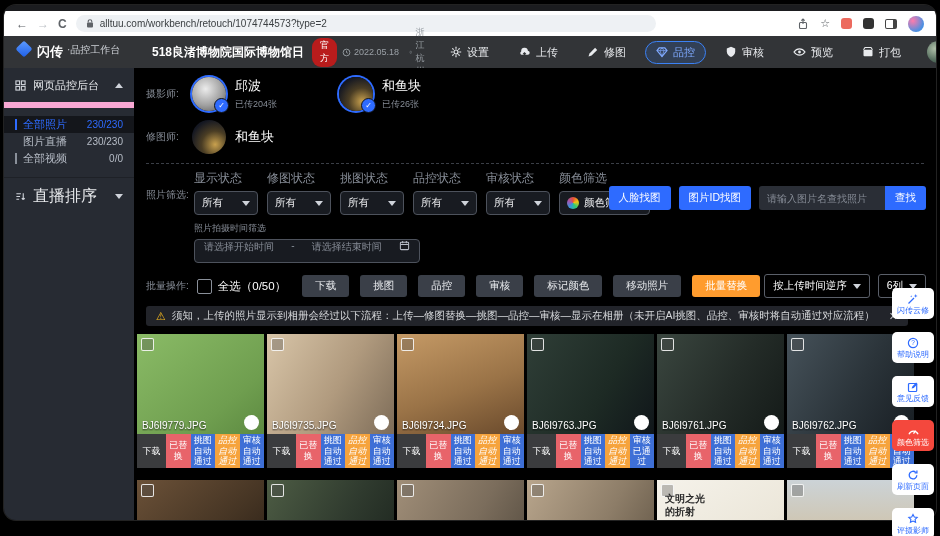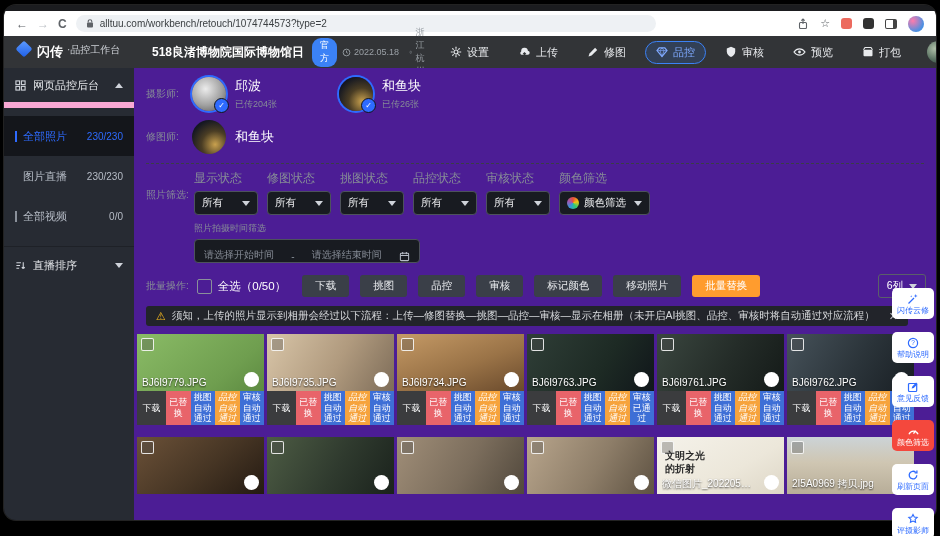--- a/index.html
+++ b/index.html
@@ -25,45 +25,45 @@
   .appheader{height:32px;background:#323437;display:flex;align-items:center;padding:0 12px;gap:10px;}
   .logo{display:flex;gap:7px;width:116px;flex:0 0 auto;}
   .logo-diamond{width:12px;height:12px;background:linear-gradient(135deg,#5d9bff,#1e5fe6);
                 transform:rotate(45deg);border-radius:2px;flex:0 0 auto;margin-left:2px;}
   .logo-cn{font-size:13px;font-weight:bold;color:#fff;white-space:nowrap;}
   .logo-sub{font-size:10px;color:#cdd1d6;white-space:nowrap;margin-left:-3px;}
   .hdr-div{width:1px;height:20px;background:#5a5d62;}
   .title-block{display:flex;gap:5px;}
   .title-row{display:flex;align-items:center;gap:8px;}
   .evt-title{font-size:12px;font-weight:bold;color:#fff;white-space:nowrap;}
-  .badge-official{background:#3b82f6;color:#fff;font-size:9px;padding:1.5px 8px;border-radius:9px;}
+  .badge-official{background:#b91c1c;color:#fff;font-size:9px;padding:1.5px 8px;border-radius:9px;}
   .title-meta{font-size:9px;color:#9aa0a6;display:flex;gap:10px;align-items:center;}
   .meta-item{display:flex;align-items:center;gap:3px;}
   .nav{margin-left:auto;display:flex;align-items:center;gap:9px;}
   .nav-item{display:flex;align-items:center;gap:5px;padding:4px 10px;font-size:11px;color:#e8eaed;white-space:nowrap;}
   .nav-item.active{border:1px solid #3b82f6;background:rgba(59,130,246,.16);border-radius:14px;color:#7fa9ff;padding:3px 10px;}
   .nav-item svg{display:block;}
   .avatar-wrap{display:flex;align-items:center;gap:5px;margin-left:6px;}
   .avatar-hdr{width:22px;height:22px;border-radius:50%;background:radial-gradient(circle at 35% 35%,#aebfa8,#50695a 60%,#2b3a31);}
   .caret{width:0;height:0;border-left:4px solid transparent;border-right:4px solid transparent;border-top:5px solid #9aa0a6;}
   
   .layout{display:flex;height:452px;}
   .sidebar{width:130px;flex:0 0 auto;background:#272b33;display:flex;flex-direction:column;}
   .sb-head{height:34px;display:flex;align-items:center;gap:7px;padding:0 11px;color:#e7e9ec;font-size:11px;border-bottom:6px solid #f9a8d4;}
   .sb-caret-up{width:0;height:0;border-left:4px solid transparent;border-right:4px solid transparent;border-bottom:5px solid #cfd3da;margin-left:auto;}
   .sb-caret-dn{width:0;height:0;border-left:4px solid transparent;border-right:4px solid transparent;border-top:5px solid #cfd3da;margin-left:auto;}
   .sb-items{padding-top:8px;}
-  .sb-item{height:40px;display:flex;align-items:center;padding:0 11px;font-size:11px;color:#b7bdc7;}
+  .sb-item{height:17px;display:flex;align-items:center;padding:0 11px;font-size:11px;color:#b7bdc7;}
   .sb-item .count{margin-left:auto;font-size:10px;}
   .sb-item.active{background:#14161b;color:#2e6bff;}
   .sb-bar{width:2px;height:11px;margin-right:6px;background:#8a909a;flex:0 0 auto;}
   .sb-item.active .sb-bar{background:#2e6bff;}
   .sb-indent{width:8px;flex:0 0 auto;}
-  .sb-sort{margin-top:10px;border-top:1px solid #1e2127;height:36px;display:flex;align-items:center;gap:7px;padding:0 11px;color:#e7e9ec;font-size:11px;}
-  .main{flex:1;position:relative;background:#4c1d95;overflow:hidden;}
+  .sb-sort{margin-top:10px;border-top:1px solid #1e2127;height:36px;display:flex;align-items:center;gap:7px;padding:0 11px;color:#e7e9ec;font-size:16px;}
+  .main{flex:1;position:relative;background:#000000;overflow:hidden;}
   
   .people{padding:9px 0 0 12px;}
   .people-row{display:flex;align-items:center;margin-bottom:9px;}
   .people-label{width:46px;font-size:10px;color:#868c96;flex:0 0 auto;}
   .person{display:flex;align-items:center;gap:9px;margin-right:62px;}
   .p-avatar{width:34px;height:34px;border-radius:50%;position:relative;flex:0 0 auto;}
   .p-avatar.ringed{box-shadow:0 0 0 2px #2e6bff;}
   .p-check{position:absolute;right:-3px;bottom:-2px;width:13px;height:13px;border-radius:50%;background:#2e6bff;
            color:#fff;font-size:8px;display:flex;align-items:center;justify-content:center;border:1.5px solid #121419;}
   .p-name{font-size:13px;color:#fff;}
@@ -82,42 +82,42 @@
   .color-wheel{width:12px;height:12px;border-radius:50%;background:conic-gradient(#e74c3c,#f1c40f,#2ecc71,#3498db,#9b59b6,#e74c3c);}
   .right-cluster{position:absolute;right:10px;top:22px;display:flex;gap:8px;align-items:center;}
   .btn-blue{background:#2e6bff;color:#fff;font-size:10.5px;height:24px;display:flex;align-items:center;padding:0 10px;border-radius:3px;white-space:nowrap;}
   .search-join{display:flex;}
   .search-input{width:126px;height:24px;background:#2a2e36;border:none;border-radius:3px 0 0 3px;color:#868c96;
                 font-size:10px;padding:0 8px;outline:none;box-sizing:border-box;font-family:inherit;}
   .search-input::placeholder{color:#868c96;}
   .btn-search{border-radius:0 3px 3px 0;}
   .time-row{margin-left:48px;margin-top:7px;padding-bottom:2px;}
   .time-label{font-size:9px;color:#868c96;margin-bottom:4px;}
-  .time-box{width:206px;height:22px;border:1px solid #4d525c;border-radius:4px;display:flex;align-items:flex-end;
+  .time-box{width:206px;height:22px;border:1px solid #4d525c;border-radius:4px;display:flex;align-items:flex-start;
             justify-content:space-between;padding:0 9px;font-size:10px;color:#868c96;background:#181b21;}
   
   .batch{display:flex;align-items:center;padding:9px 10px 0 12px;}
   .batch-label{font-size:10px;color:#868c96;margin-right:8px;}
   .cb{width:13px;height:13px;border:1px solid #8a909a;border-radius:2px;background:transparent;margin-right:6px;flex:0 0 auto;}
   .select-all{font-size:11.5px;color:#fff;margin-right:16px;white-space:nowrap;}
   .batch-btn{height:22px;background:#3a3f48;border-radius:3px;padding:0 13px;font-size:10.5px;color:#e8eaed;
              display:flex;align-items:center;margin-right:11px;white-space:nowrap;}
   .batch-replace{background:#ff9c2e;color:#fff;margin-right:0;}
   .batch-right{margin-left:auto;display:flex;gap:8px;}
   .pill-dd{height:22px;border:1px solid #5a5f69;border-radius:3px;display:flex;align-items:center;gap:6px;
            padding:0 8px;font-size:10.5px;color:#fff;white-space:nowrap;}
   
   .notice{display:inline-flex;align-items:center;gap:6px;margin:8px 0 0 12px;background:#22242a;border-radius:3px;
           padding:3px 10px;font-size:10.5px;color:#d6d8db;white-space:nowrap;}
   .warn{color:#f7ba1e;font-size:11px;}
   .notice-close{color:#c3c6cc;margin-left:8px;font-size:11px;}
   
   .grid{display:grid;grid-template-columns:repeat(6,127px);column-gap:3px;row-gap:12px;margin:8px 0 0 3px;}
   .card{width:127px;}
-  .thumb{height:57px;position:relative;overflow:hidden;background:#333;}
+  .thumb{height:100px;position:relative;overflow:hidden;background:#333;}
   .thumb-cb{position:absolute;left:4px;top:4px;width:11px;height:11px;border:1.5px solid rgba(255,255,255,.85);
             border-radius:2px;background:rgba(80,80,80,.35);box-sizing:content-box;}
   .fname{position:absolute;left:5px;bottom:3px;font-size:10px;color:#fff;text-shadow:0 1px 2px rgba(0,0,0,.85);white-space:nowrap;max-width:100px;overflow:hidden;}
   .sel-circle{position:absolute;right:5px;bottom:4px;width:15px;height:15px;border-radius:50%;background:#fff;}
   .thumb-overlay{position:absolute;left:8px;top:12px;width:46px;font-size:10px;font-weight:bold;color:#2b2b2b;line-height:1.3;}
   .bdg-row{display:flex;height:34px;}
   .bdg{flex:1;display:flex;align-items:center;justify-content:center;text-align:center;font-size:9px;
        line-height:1.2;color:#fff;padding:0 1px;}
   .bdg-dark{background:#3b3c3e;flex:1.2;}
   .bdg-red{background:#e8646a;}
@@ -402,37 +402,49 @@
           <div class="time-box">
             <span>请选择开始时间</span>
             <span>-</span>
             <span>请选择结束时间</span>
             <svg width="11" height="11" viewBox="0 0 12 12">
                 <rect x="1.5" y="2.5" width="9" height="8" rx="1" fill="none" stroke="#b6bcc6" stroke-width="1.1"></rect>
                 <path d="M1.5 5h9M4 1.2v2.4M8 1.2v2.4" fill="none" stroke="#b6bcc6" stroke-width="1.1"></path>
               </svg>
           </div>
         </div>
+        <div class="right-cluster">
+          <div class="btn-blue">人脸找图</div>
+          <div class="btn-blue">图片ID找图</div>
+          <div class="search-join">
+            <input class="search-input" placeholder="请输入图片名查找照片" style="">
+            <div class="btn-blue btn-search">查找</div>
+          </div>
+        </div>
       </div>
 
       <div class="batch">
         <span class="batch-label">批量操作:</span>
         <span class="cb"></span>
         <span class="select-all"><span>全选</span><span>（0/50）</span></span>
         <span id="batch-btns" style="display:flex;">
             <div class="batch-btn">下载</div>
             <div class="batch-btn">挑图</div>
             <div class="batch-btn">品控</div>
             <div class="batch-btn">审核</div>
             <div class="batch-btn">标记颜色</div>
             <div class="batch-btn">移动照片</div>
           </span>
         <div class="batch-btn batch-replace">批量替换</div>
         <div class="batch-right">
           <div class="pill-dd">
+            <span>按上传时间逆序</span>
+            <span class="dd-caret"></span>
+          </div>
+          <div class="pill-dd">
             <span>6列</span>
             <span class="dd-caret"></span>
           </div>
         </div>
       </div>
 
       <div class="notice">
         <span class="warn">⚠</span>
         <span>须知，上传的照片显示到相册会经过以下流程：上传—修图替换—挑图—品控—审核—显示在相册（未开启AI挑图、品控、审核时将自动通过对应流程）</span>
         <span class="notice-close">✕</span>

